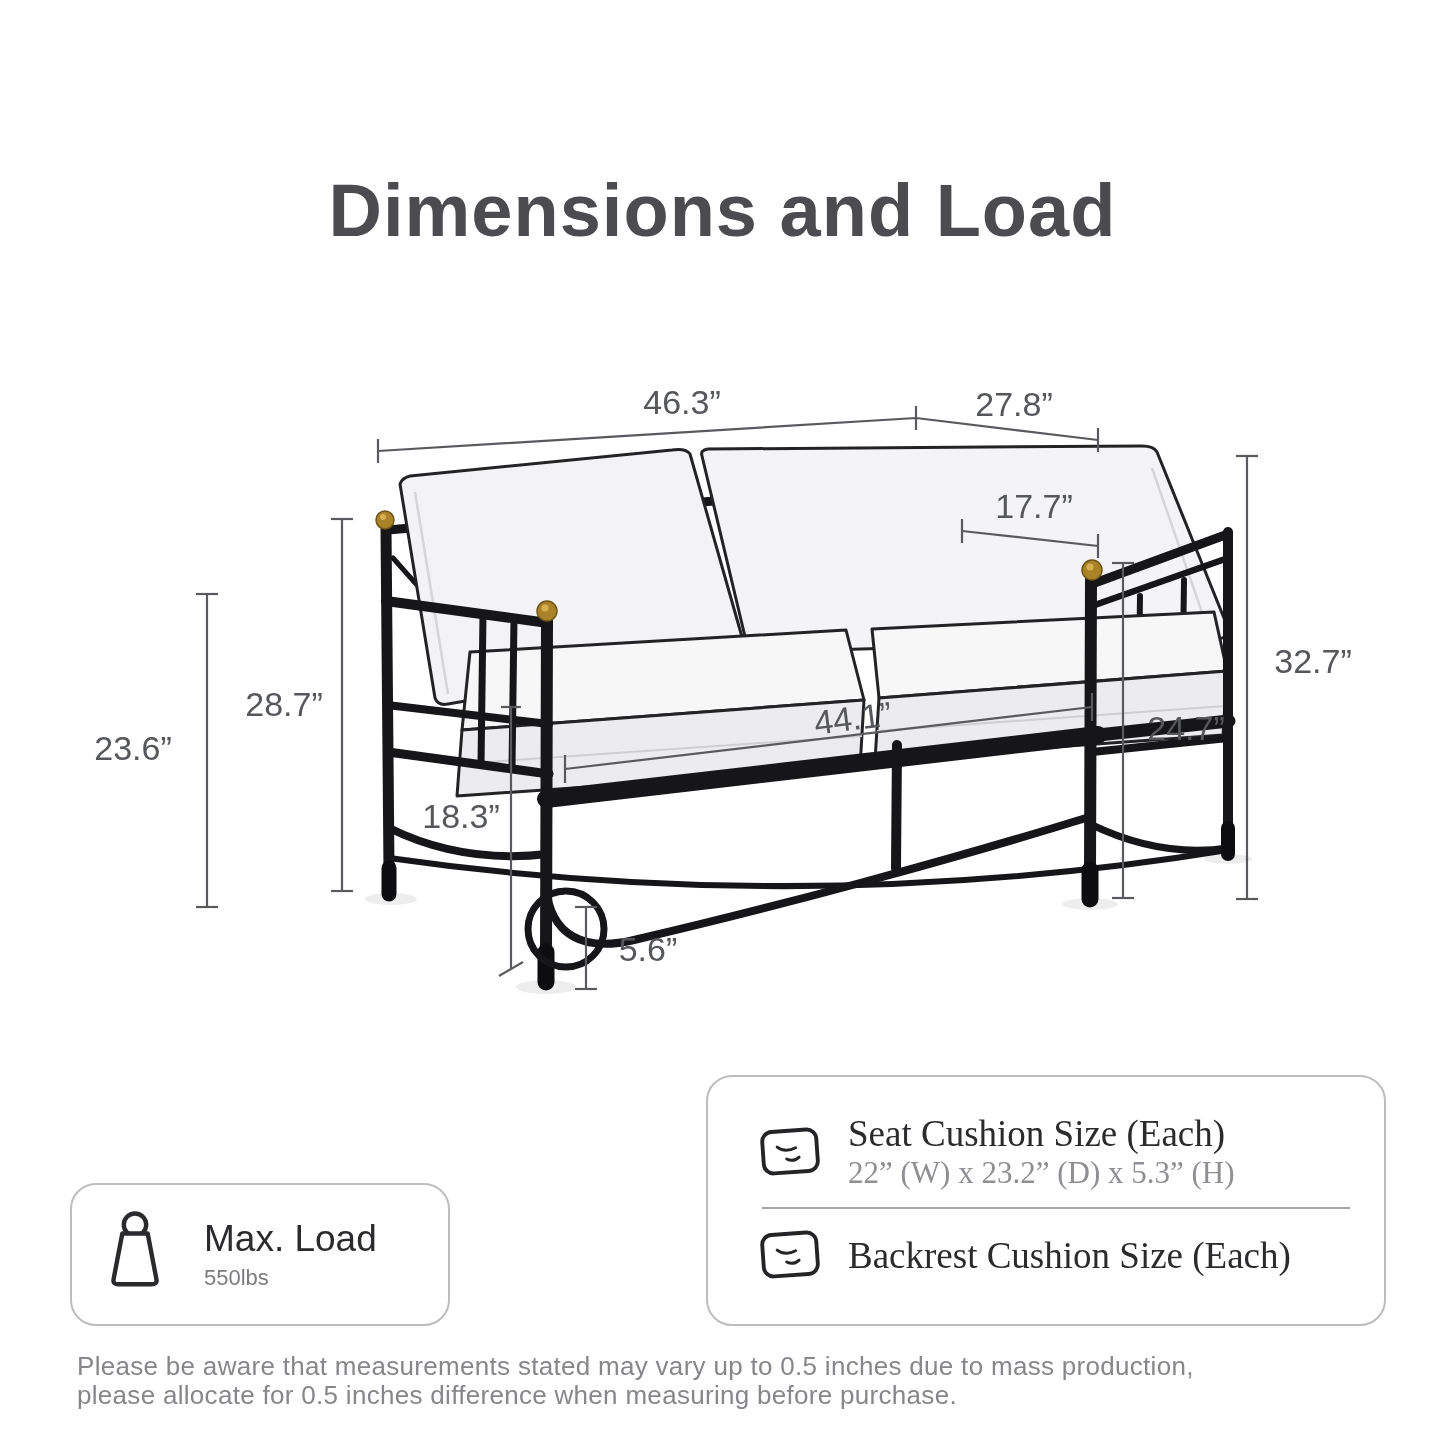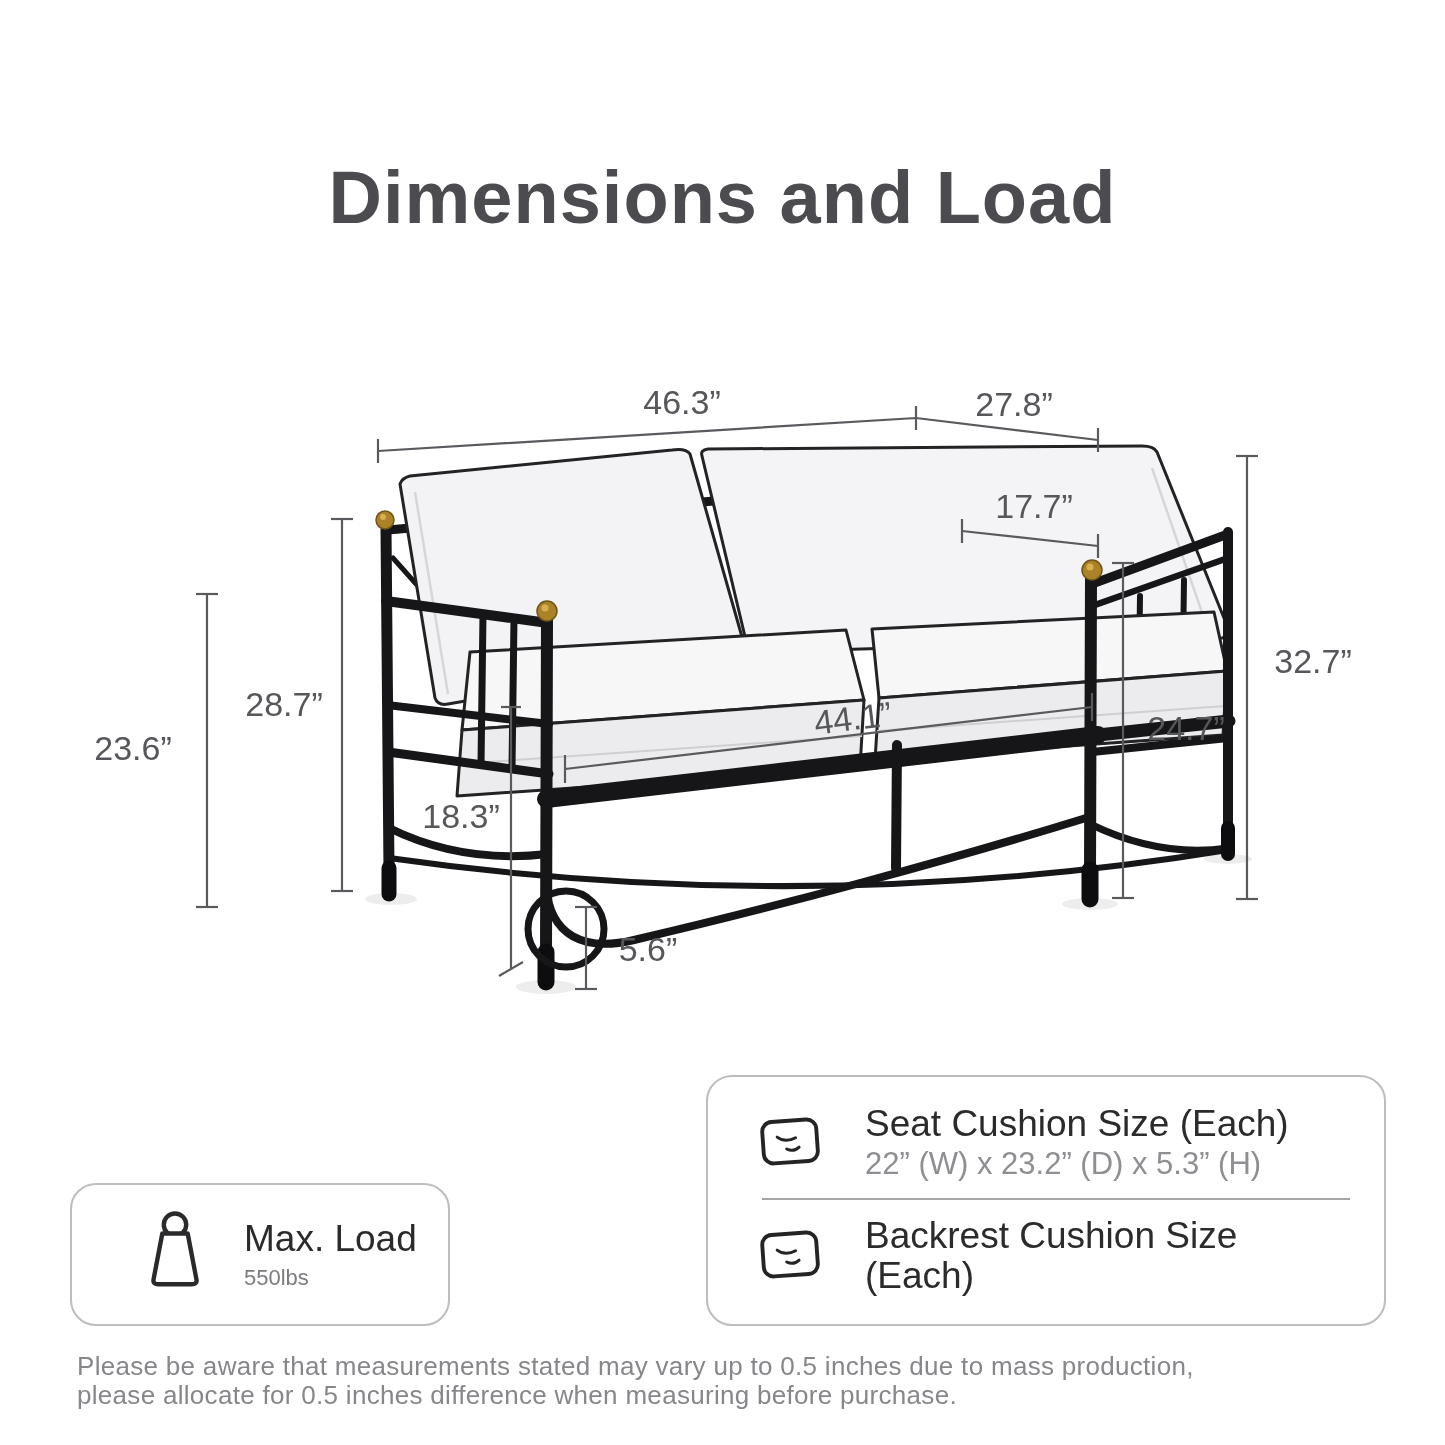--- a/index.html
+++ b/index.html
@@ -1,40 +1,40 @@
 <!DOCTYPE html>
 <html><head>
 <meta charset="utf-8">
 <style>
   html,body{margin:0;padding:0;}
   body{
     width:1445px;height:1445px;position:relative;overflow:hidden;
     background:#ffffff;font-family:"Liberation Sans",sans-serif;
   }
   .page-title{
-    position:absolute;left:0;right:0;top:150px;margin:5px;
+    position:absolute;left:0;right:0;top:150px;margin:18px;
     text-align:center;font-size:74px;font-weight:700;color:#4b4b50;letter-spacing:1px;
   }
   #diagram-svg{position:absolute;left:0;top:0;width:1445px;height:1445px;}
   .dim-text{font-size:34px;fill:#56575b;}
   .card{
     position:absolute;background:#fff;border:2px solid #bdbdc0;border-radius:26px;
     box-sizing:border-box;
   }
   #max-load-card{
     left:70px;top:1183px;width:380px;height:143px;
-    display:flex;align-items:center;gap:30px;padding-left:64px;
+    display:flex;align-items:center;gap:30px;padding-left:24px;
   }
   #max-load-card .txt .t1{font-size:37px;color:#2b2b2d;line-height:1.15;}
   #max-load-card .txt .t2{font-size:22px;color:#7c7c80;line-height:1.2;margin-top:4px;}
   #cushion-card{
     left:706px;top:1075px;width:680px;height:251px;
     display:flex;flex-direction:column;justify-content:center;padding:10px 28px 10px 48px;
   }
-  .cushion-row{display:flex;align-items:center;gap:41px;padding:14px 0;}
+  .cushion-row{display:flex;align-items:center;gap:24px;padding:14px 0;font-family:Liberation Serif, serif;}
   .cushion-row .t1{font-size:37px;color:#2b2b2d;line-height:1.1;}
   .cushion-row .t2{font-size:31px;color:#8f8f93;line-height:1.2;}
   .card-divider{border:none;border-top:2px solid #a6a6a9;margin:2px 6px;width:auto;}
   .footer-note{
     position:absolute;left:63px;top:1352px;width:1200px;
     font-size:26px;color:#87878b;line-height:29px;letter-spacing:0.3px;margin-left:14px;
   }
 </style>
 </head>
 <body>

